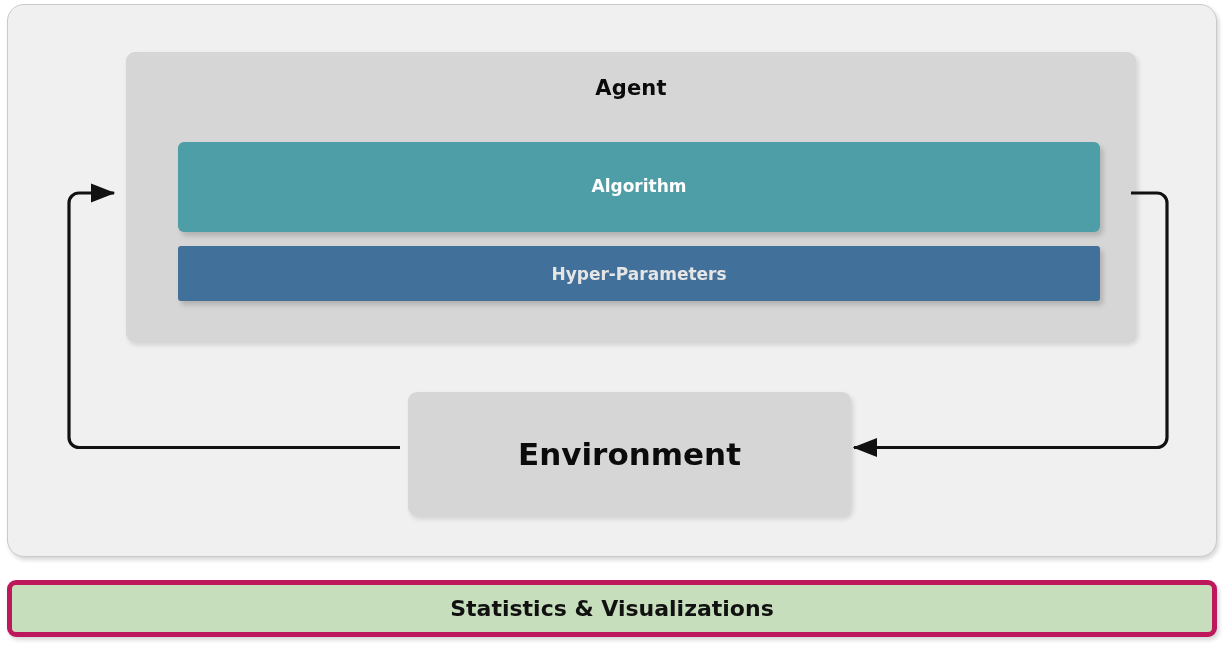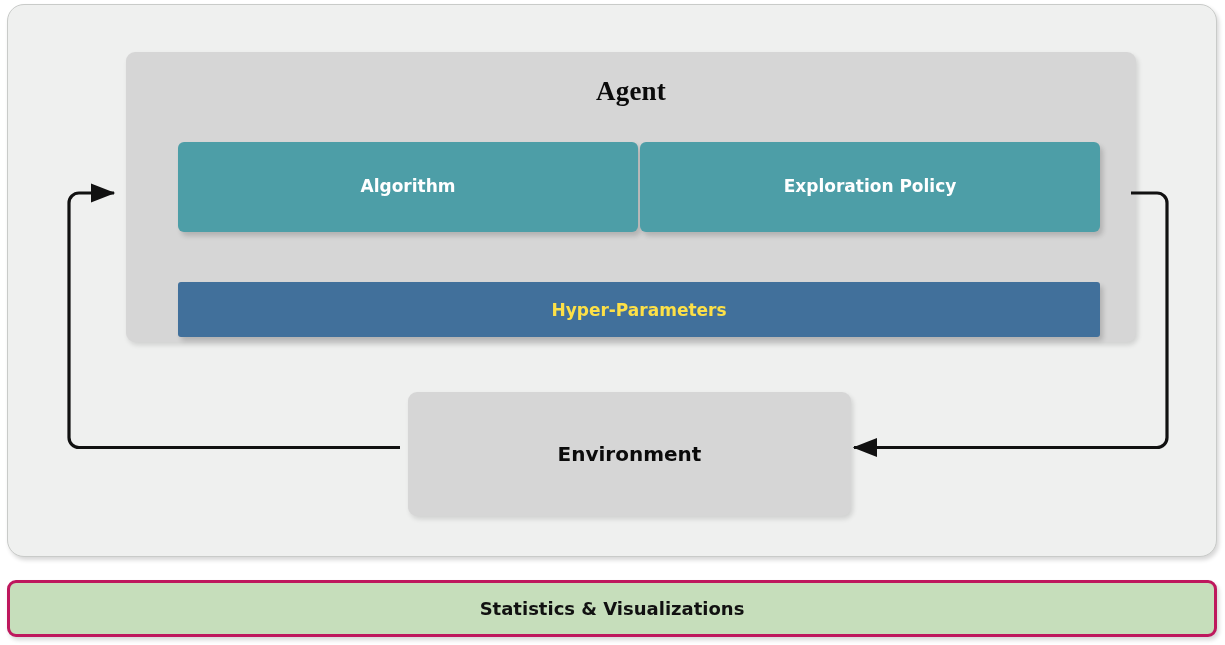--- a/index.html
+++ b/index.html
@@ -46,25 +46,24 @@
     background: #d6d6d6;
     border-radius: 9px;
     box-shadow: 2px 3px 5px rgba(0,0,0,0.13);
   }
   .agent-title {
     position: absolute;
     left: 0;
     top: 24px;
     width: 100%;
     text-align: center;
-    font-size: 27px;
+    font-size: 21px;
     font-weight: bold;
     color: #0b0b0b;
     letter-spacing: 0.2px;
-    font-family: Liberation Serif, serif;
   }
 
   
   .component-row {
     position: absolute;
     left: 52px;
     top: 90px;
     width: 922px;
     height: 90px;
     display: flex;
@@ -89,40 +88,39 @@
     position: absolute;
     left: 52px;
     top: 194px;
     width: 922px;
     height: 55px;
     background: #41709b;
     border-radius: 3px;
     display: flex;
     align-items: center;
     justify-content: center;
-    color: #fde047;
+    color: #e5e5e5;
     font-size: 17px;
     font-weight: bold;
     box-shadow: 3px 4px 5px rgba(0,0,0,0.17);
-    margin-top: 36px;
   }
 
   
   .environment-box {
     position: absolute;
     left: 400px;
     top: 387px;
     width: 443px;
     height: 124px;
     background: #d6d6d6;
     border-radius: 9px;
     display: flex;
     align-items: center;
     justify-content: center;
-    font-size: 20px;
+    font-size: 31px;
     font-weight: bold;
     color: #0b0b0b;
     box-shadow: 2px 3px 5px rgba(0,0,0,0.13);
   }
 
   
   .arrow-layer {
     position: absolute;
     left: 0;
     top: 0;
@@ -133,44 +131,43 @@
 
   
   .stats-bar {
     position: absolute;
     left: 7px;
     top: 580px;
     width: 1210px;
     height: 57px;
     box-sizing: border-box;
     background: #c6debb;
-    border: 3px solid #be185d;
+    border: 5px solid #be185d;
     border-radius: 9px;
     display: flex;
     align-items: center;
     justify-content: center;
-    font-size: 18px;
+    font-size: 22px;
     font-weight: bold;
     color: #111111;
     box-shadow: 2px 3px 4px rgba(0,0,0,0.16);
   }
 </style>
 </head>
 <body>
 
 <div id="canvas">
 
   <div class="system-panel">
 
     <div class="agent-box">
       <div class="agent-title">Agent</div>
 
       <div class="component-row">
         <div class="component-box">Algorithm</div>
-        <div class="component-box">Exploration Policy</div>
       </div>
 
       <div class="hyper-bar">Hyper-Parameters</div>
     </div>
 
     <div class="environment-box">Environment</div>
   </div>
 
   <svg class="arrow-layer" viewBox="0 0 1225 645" width="1225" height="645">
     <defs>

